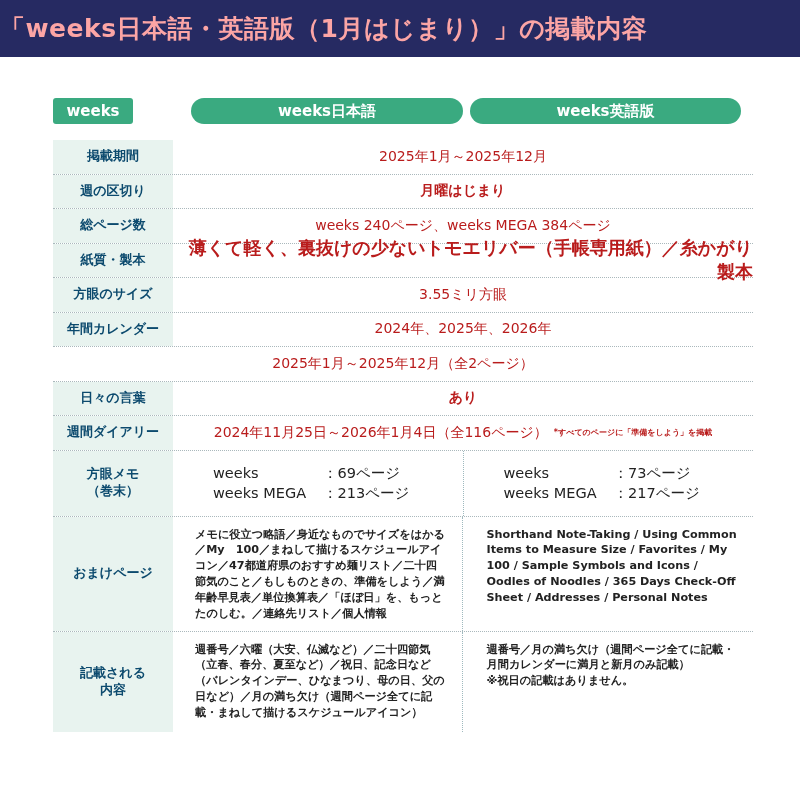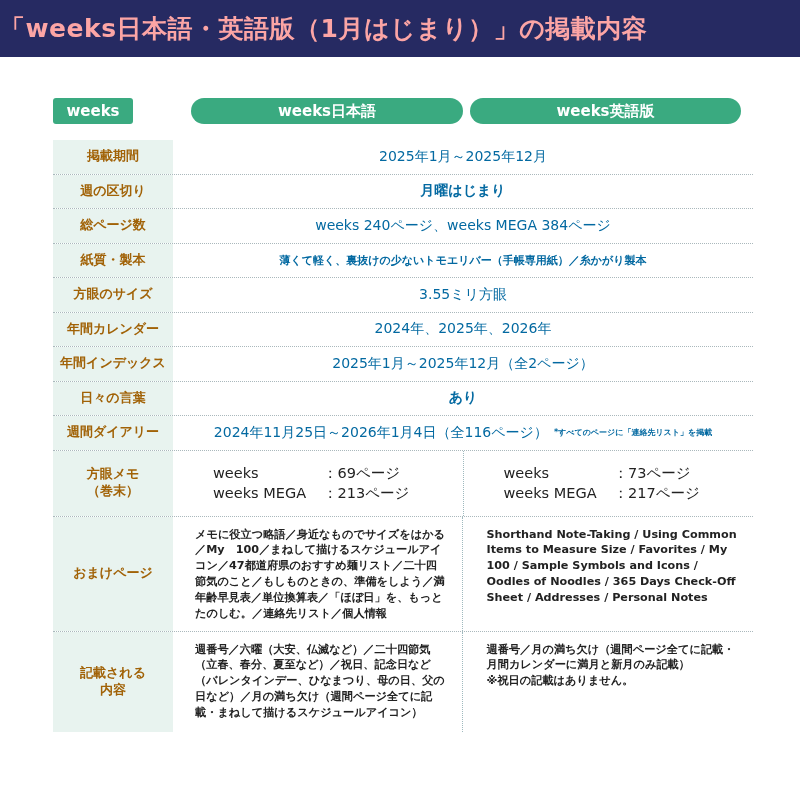--- a/index.html
+++ b/index.html
@@ -25,27 +25,27 @@
     display: flex; align-items: center; justify-content: center;
     font-size: 15px; font-weight: bold;
   }
   .pill-ja { left: 191px; width: 272px; }
   .pill-en { left: 470px; width: 271px; }
 
   .table { position: absolute; left: 53px; top: 140px; width: 700px; }
   .row { position: relative; display: flex; border-bottom: 1px dotted #aab8bc; }
   .row .label {
     width: 120px; flex: 0 0 120px; background: #e8f3ef;
-    color: #a16207; font-weight: bold; font-size: 13px;
+    color: #0c4a6e; font-weight: bold; font-size: 13px;
     display: flex; align-items: center; justify-content: center; text-align: center;
     line-height: 1.3;
   }
   .row .value {
     flex: 1; display: flex; align-items: center; justify-content: center;
-    font-size: 14px; color: #0369a1;
+    font-size: 14px; color: #b91c1c;
   }
   .row.single { height: 34.5px; }
   .row .value .note { font-size: 8px; font-weight: bold; margin-left: 6px; }
   .split .cell {
     flex: 1; display: flex; align-items: center; padding-left: 40px;
     font-size: 14px;
   }
   .split .cell.left { border-right: 1px dotted #9fb9be; }
   .split .cell.left-text, .split .cell.right-text {
     padding: 0 14px 0 22px; font-size: 11.2px; font-weight: bold; line-height: 1.42; align-items: flex-start; padding-top: 10px;
@@ -73,43 +73,42 @@
   <div class="row single">
     <div class="label">週の区切り</div>
     <div class="value bold">月曜はじまり</div>
   </div>
   <div class="row single">
     <div class="label">総ページ数</div>
     <div class="value">weeks 240ページ、weeks MEGA 384ページ</div>
   </div>
   <div class="row single">
     <div class="label">紙質・製本</div>
-    <div class="value bold" style="font-size:11px">薄くて軽く、裏抜けの少ないトモエリバー（手帳専用紙）／糸かがり製本</div>
+    <div class="value bold" style="font-size:18px">薄くて軽く、裏抜けの少ないトモエリバー（手帳専用紙）／糸かがり製本</div>
   </div>
   <div class="row single">
     <div class="label">方眼のサイズ</div>
     <div class="value">3.55ミリ方眼</div>
   </div>
   <div class="row single">
     <div class="label">年間カレンダー</div>
     <div class="value">2024年、2025年、2026年</div>
   </div>
   <div class="row single">
-    <div class="label">年間インデックス</div>
     <div class="value">2025年1月～2025年12月（全2ページ）</div>
   </div>
   <div class="row single">
     <div class="label">日々の言葉</div>
     <div class="value bold">あり</div>
   </div>
   <div class="row single">
     <div class="label">週間ダイアリー</div>
     <div class="value">
       <span>2024年11月25日～2026年1月4日（全116ページ）</span>
-      <span class="note">*すべてのページに「連絡先リスト」を掲載</span>
+      <span class="note">*すべてのページに「準備をしよう」を掲載</span>
     </div>
   </div>
 
   <div class="row split" style="height:66px">
     <div class="label" style="white-space:pre-line">方眼メモ
 （巻末）</div>
     <div class="cell left">
       <div class="memo-grid">
         <span>weeks</span>
         <span>：69ページ</span>

